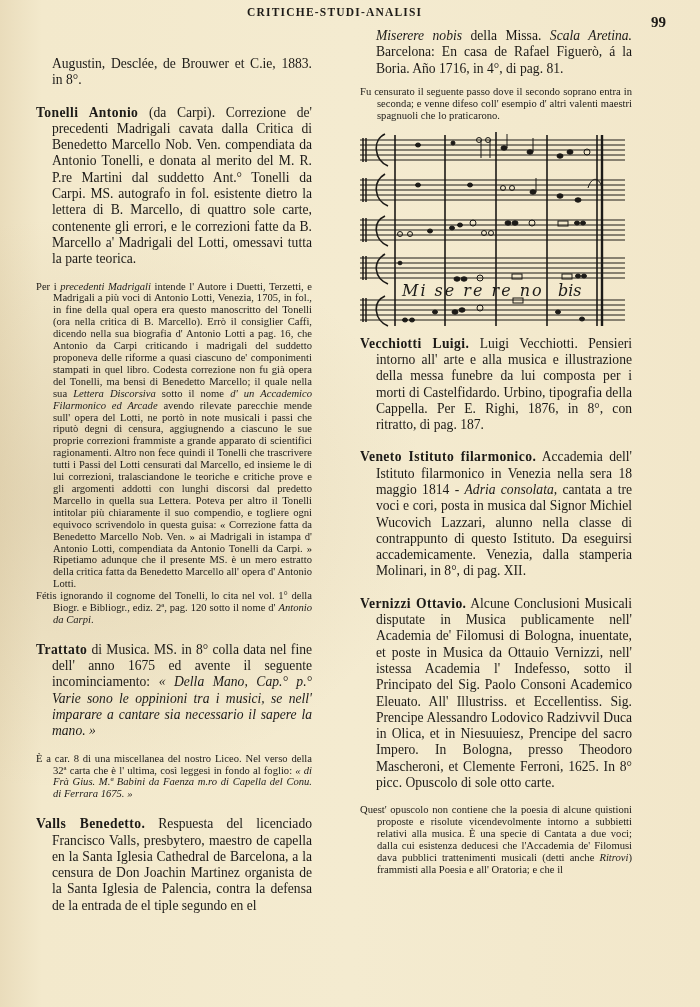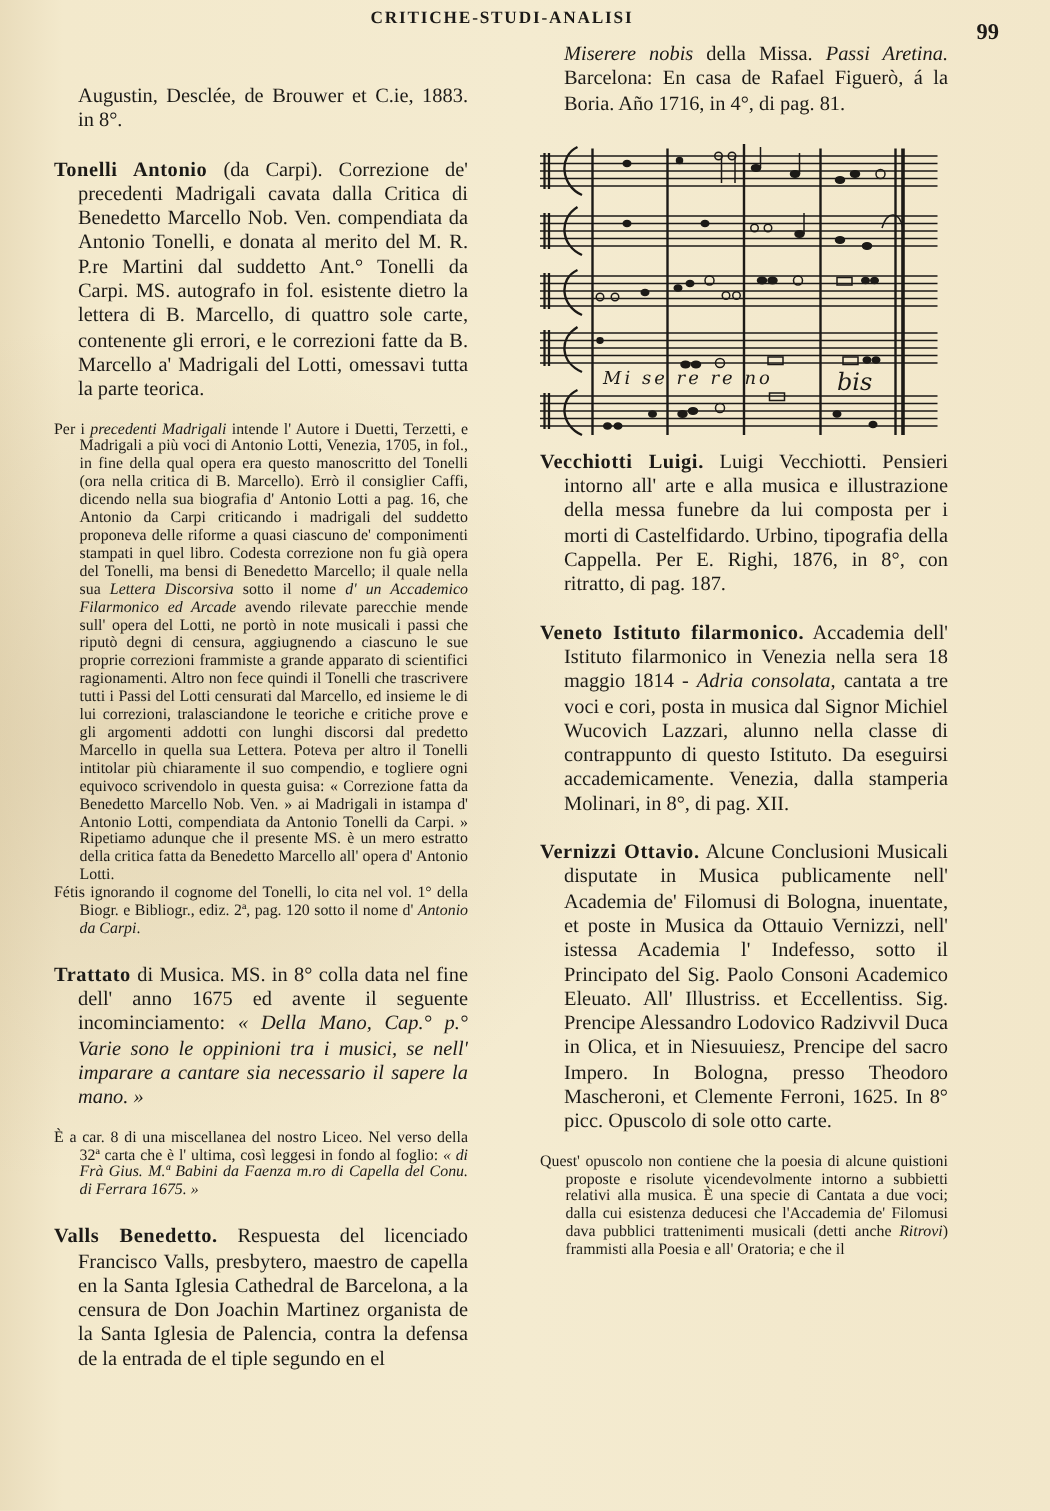--- a/index.html
+++ b/index.html
@@ -82,23 +82,24 @@
     <p class="entry"><span class="head">Trattato</span><span> di Musica. MS. in 8° colla data nel fine dell' anno 1675 ed avente il seguente incominciamento: </span><i>« Della Mano, Cap.° p.° Varie sono le oppinioni tra i musici, se nell' imparare a cantare sia necessario il sapere la mano. »</i></p>
     <div class="gap-m"></div>
 
     <p class="note"><span>È a car. 8 di una miscellanea del nostro Liceo. Nel verso della 32ª carta che è l' ultima, così leggesi in fondo al foglio: </span><i>« di Frà Gius. M.ª Babini da Faenza m.ro di Capella del Conu. di Ferrara 1675. »</i></p>
     <div class="gap-l"></div>
 
     <p class="entry"><span class="head">Valls Benedetto.</span><span> Respuesta del licenciado Francisco Valls, presbytero, maestro de capella en la Santa Iglesia Cathedral de Barcelona, a la censura de Don Joachin Martinez organista de la Santa Iglesia de Palencia, contra la defensa de la entrada de el tiple segundo en el</span></p>
   </div>
 
   <div class="col col-right">
-    <p class="entry cont"><i>Miserere nobis</i><span> della Missa. </span><i>Passi Aretina.</i><span> Barcelona: En casa de Rafael Figuerò, á la Boria. Año 1716, in 4°, di pag. 81.</span></p>
+    <p class="entry cont"><i>Miserere nobis</i><span> della Missa. </span><i>Scala Aretina.</i><span> Barcelona: En casa de Rafael Figuerò, á la Boria. Año 1716, in 4°, di pag. 81.</span></p>
     <div class="gap-s"></div>
 
+    <p class="note">Fu censurato il seguente passo dove il secondo soprano entra in seconda; e venne difeso coll' esempio d' altri valenti maestri spagnuoli che lo praticarono.</p>
 
     <div class="score">
       <svg width="268" height="200" viewBox="0 0 268 200">
         <g stroke="#1c1a17" stroke-width="1" fill="none">
 
           <g>
             <line x1="0" y1="10" x2="265" y2="10"></line>
               <line x1="0" y1="15" x2="265" y2="15"></line>
               <line x1="0" y1="20" x2="265" y2="20"></line>
               <line x1="0" y1="25" x2="265" y2="25"></line>
@@ -193,21 +194,21 @@
             <ellipse cx="52" cy="190" rx="2.5" ry="2"></ellipse>
           <ellipse cx="75" cy="182" rx="2.5" ry="2"></ellipse>
             <ellipse cx="95" cy="182" rx="3" ry="2.2"></ellipse>
             <ellipse cx="102" cy="180" rx="3" ry="2.2"></ellipse>
           <circle cx="120" cy="178" r="3" fill="none"></circle>
           <rect x="153" y="168" width="10" height="5" fill="none"></rect>
           <ellipse cx="198" cy="182" rx="2.5" ry="2"></ellipse>
             <ellipse cx="222" cy="189" rx="2.5" ry="2"></ellipse>
         </g>
       </svg>
-      <span style="position:absolute;left:42px;top:151px;font-family:'DejaVu Serif',serif;font-style:italic;font-size:12px;letter-spacing:2px;">Mi se re re no</span>
+      <span style="position:absolute;left:42px;top:151px;font-family:'DejaVu Serif',serif;font-style:italic;font-size:16px;letter-spacing:2px;">Mi se re re no</span>
       <span style="position:absolute;left:198px;top:151px;font-family:'DejaVu Serif',serif;font-style:italic;font-size:16px;">bis</span>
     </div>
 
     <p class="entry"><span class="head">Vecchiotti Luigi.</span><span> Luigi Vecchiotti. Pensieri intorno all' arte e alla musica e illustrazione della messa funebre da lui composta per i morti di Castelfidardo. Urbino, tipografia della Cappella. Per E. Righi, 1876, in 8°, con ritratto, di pag. 187.</span></p>
     <div class="gap-l"></div>
 
     <p class="entry"><span class="head">Veneto Istituto filarmonico.</span><span> Accademia dell' Istituto filarmonico in Venezia nella sera 18 maggio 1814 - </span><i>Adria consolata</i><span>, cantata a tre voci e cori, posta in musica dal Signor Michiel Wucovich Lazzari, alunno nella classe di contrappunto di questo Istituto. Da eseguirsi accademicamente. Venezia, dalla stamperia Molinari, in 8°, di pag. XII.</span></p>
     <div class="gap-l"></div>
 
     <p class="entry"><span class="head">Vernizzi Ottavio.</span><span> Alcune Conclusioni Musicali disputate in Musica publicamente nell' Academia de' Filomusi di Bologna, inuentate, et poste in Musica da Ottauio Vernizzi, nell' istessa Academia l' Indefesso, sotto il Principato del Sig. Paolo Consoni Academico Eleuato. All' Illustriss. et Eccellentiss. Sig. Prencipe Alessandro Lodovico Radzivvil Duca in Olica, et in Niesuuiesz, Prencipe del sacro Impero. In Bologna, presso Theodoro Mascheroni, et Clemente Ferroni, 1625. In 8° picc. Opuscolo di sole otto carte.</span></p>

